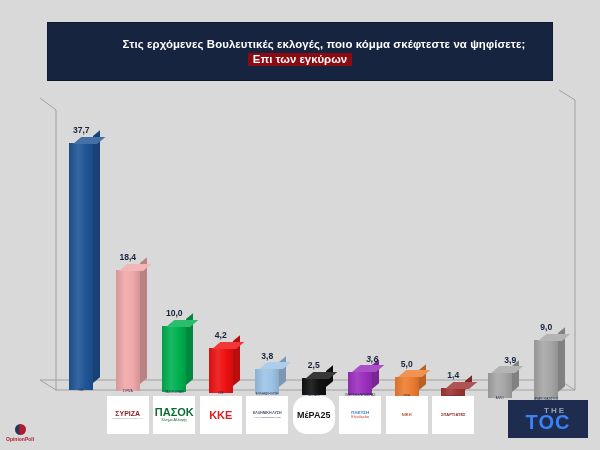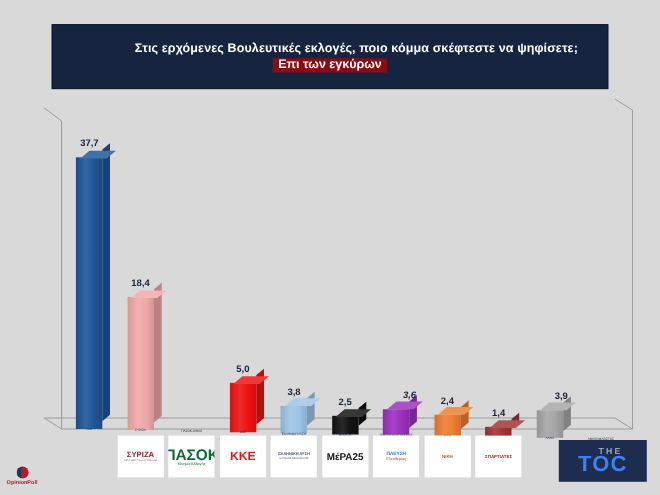--- a/index.html
+++ b/index.html
@@ -228,26 +228,32 @@
         <div class="bar-label" style="bottom: 254.935px;">37,7</div>
       </div>
       <div class="axis-label" style="position: absolute; left: 81.25px; top: 300px;">Ν.Δ.</div>
       <div class="bar-group" style="left: 115.75px; width: 24px; height: 127.52px; bottom: 7.1px;">
         <div class="bar-side" style="width: 7px; height: 120.52px; left: 24px; bottom: 7px; background: rgb(186, 131, 131); transform: skewY(-40deg); transform-origin: left bottom;"></div>
         <div class="bar-front" style="height: 120.52px; width: 24px; bottom: 0px; background: linear-gradient(to right, rgb(215, 151, 151) 0%, rgb(241, 177, 177) 38%, rgb(239, 168, 168) 70%, rgb(210, 148, 148) 100%);"></div>
         <div class="bar-top" style="position: absolute; left: 3.5px; bottom: 120.02px; width: 24px; height: 7px; background: rgb(242, 182, 182); transform: skewX(-50deg); transform-origin: left bottom;"></div>
         <div class="bar-label" style="bottom: 128.52px; text-align: center;">18,4</div>
       </div>
       <div class="axis-label" style="position: absolute; left: 127.75px; top: 300.9px;">ΣΥΡΙΖΑ</div>
+      <div class="bar-group" style="left: 162.25px; width: 24px; height: 72.5px; bottom: 6.2px;">
+        <div class="bar-side" style="width: 7px; height: 65.5px; left: 24px; bottom: 7px; background: rgb(0, 137, 62); transform: skewY(-40deg); transform-origin: left bottom;"></div>
+        <div class="bar-front" style="height: 65.5px; width: 24px; bottom: 0px; background: linear-gradient(to right, rgb(0, 158, 72) 0%, rgb(26, 184, 98) 38%, rgb(0, 176, 80) 70%, rgb(0, 155, 70) 100%);"></div>
+        <div class="bar-top" style="position: absolute; left: 3.5px; bottom: 65px; width: 24px; height: 7px; background: rgb(41, 189, 108); transform: skewX(-50deg); transform-origin: left bottom;"></div>
+        <div class="bar-label" style="bottom: 73.5px;">10,0</div>
+      </div>
       <div class="axis-label" style="position: absolute; left: 174.25px; top: 301.8px;">ΠΑΣΟΚ-ΚΙΝΑΛ</div>
       <div class="bar-group" style="left: 208.75px; width: 24px; height: 51.54px; bottom: 5.3px;">
         <div class="bar-side" style="width: 7px; height: 44.54px; left: 24px; bottom: 7px; background: rgb(186, 13, 13); transform: skewY(-40deg); transform-origin: left bottom;"></div>
         <div class="bar-front" style="height: 44.54px; width: 24px; bottom: 0px; background: linear-gradient(to right, rgb(214, 15, 15) 0%, rgb(240, 41, 41) 38%, rgb(238, 17, 17) 70%, rgb(209, 15, 15) 100%);"></div>
         <div class="bar-top" style="position: absolute; left: 3.5px; bottom: 44.04px; width: 24px; height: 7px; background: rgb(241, 55, 55); transform: skewX(-50deg); transform-origin: left bottom;"></div>
-        <div class="bar-label" style="bottom: 52.54px;">5,0</div>
+        <div class="bar-label" style="bottom: 52.54px;">4,2</div>
       </div>
       <div class="axis-label" style="position: absolute; left: 220.75px; top: 302.7px;">ΚΚΕ</div>
       <div class="bar-group" style="left: 255.25px; width: 24px; height: 31.89px; bottom: 4.4px;">
         <div class="bar-side" style="width: 7px; height: 24.89px; left: 24px; bottom: 7px; background: rgb(122, 152, 179); transform: skewY(-40deg); transform-origin: left bottom;"></div>
         <div class="bar-front" style="height: 24.89px; width: 24px; bottom: 0px; background: linear-gradient(to right, rgb(141, 176, 207) 0%, rgb(167, 201, 233) 38%, rgb(157, 195, 230) 70%, rgb(138, 172, 202) 100%);"></div>
         <div class="bar-top" style="position: absolute; left: 3.5px; bottom: 24.39px; width: 24px; height: 7px; background: rgb(173, 205, 234); transform: skewX(-50deg); transform-origin: left bottom;"></div>
         <div class="bar-label" style="bottom: 32.89px;">3,8</div>
       </div>
       <div class="axis-label" style="position: absolute; left: 267.25px; top: 303.6px;">ΕΛΛΗΝΙΚΗ ΛΥΣΗ</div>
       <div class="bar-group" style="left: 301.75px; width: 24px; height: 23.375px; bottom: 3.5px;">
@@ -261,66 +267,72 @@
         <div class="bar-side" style="width: 7px; height: 23.58px; left: 24px; bottom: 7px; background: rgb(121, 37, 148); transform: skewY(-40deg); transform-origin: left bottom;"></div>
         <div class="bar-front" style="height: 23.58px; width: 24px; bottom: 0px; background: linear-gradient(to right, rgb(140, 43, 171) 0%, rgb(165, 69, 197) 38%, rgb(155, 48, 190) 70%, rgb(136, 42, 167) 100%);"></div>
         <div class="bar-top" style="position: absolute; left: 3.5px; bottom: 23.08px; width: 24px; height: 7px; background: rgb(171, 81, 200); transform: skewX(-50deg); transform-origin: left bottom;"></div>
         <div class="bar-label" style="bottom: 31.58px;">3,6</div>
       </div>
       <div class="axis-label" style="position: absolute; left: 360.25px; top: 305.4px;">ΠΛΕΥΣΗ ΕΛΕΥΘΕΡΙΑΣ</div>
       <div class="bar-group" style="left: 394.75px; width: 24px; height: 26.65px; bottom: 1.7px;">
         <div class="bar-side" style="width: 7px; height: 19.65px; left: 24px; bottom: 7px; background: rgb(185, 98, 38); transform: skewY(-40deg); transform-origin: left bottom;"></div>
         <div class="bar-front" style="height: 19.65px; width: 24px; bottom: 0px; background: linear-gradient(to right, rgb(213, 113, 44) 0%, rgb(239, 138, 70) 38%, rgb(237, 125, 49) 70%, rgb(209, 110, 43) 100%);"></div>
         <div class="bar-top" style="position: absolute; left: 3.5px; bottom: 19.15px; width: 24px; height: 7px; background: rgb(240, 146, 82); transform: skewX(-50deg); transform-origin: left bottom;"></div>
-        <div class="bar-label" style="bottom: 27.65px;">2,4</div>
+        <div class="bar-label" style="bottom: 27.65px;">5,0</div>
       </div>
       <div class="axis-label" style="position: absolute; left: 406.75px; top: 306.3px;">ΝΙΚΗ</div>
       <div class="bar-group" style="left: 441.25px; width: 24px; height: 16.17px; bottom: 0.8px;">
         <div class="bar-side" style="width: 7px; height: 9.17px; left: 24px; bottom: 7px; background: rgb(123, 41, 41); transform: skewY(-40deg); transform-origin: left bottom;"></div>
         <div class="bar-front" style="height: 9.17px; width: 24px; bottom: 0px; background: linear-gradient(to right, rgb(142, 47, 47) 0%, rgb(168, 72, 72) 38%, rgb(158, 52, 52) 70%, rgb(139, 46, 46) 100%);"></div>
         <div class="bar-top" style="position: absolute; left: 3.5px; bottom: 8.67px; width: 24px; height: 7px; background: rgb(174, 84, 84); transform: skewX(-50deg); transform-origin: left bottom;"></div>
         <div class="bar-label" style="bottom: 17.17px;">1,4</div>
       </div>
       <div class="axis-label" style="position: absolute; left: 453.25px; top: 307.2px;">ΣΠΑΡΤΙΑΤΕΣ</div>
       <div class="bar-group" style="left: 487.75px; width: 45px; height: 32.545px; bottom: -0.0999999px;">
         <div class="bar-side" style="width: 7px; height: 25.545px; left: 24px; bottom: 7px; background: rgb(129, 129, 129); transform: skewY(-40deg); transform-origin: left bottom;"></div>
         <div class="bar-front" style="height: 25.545px; width: 24px; bottom: 0px; background: linear-gradient(to right, rgb(149, 149, 149) 0%, rgb(175, 175, 175) 38%, rgb(166, 166, 166) 70%, rgb(146, 146, 146) 100%);"></div>
         <div class="bar-top" style="position: absolute; left: 3.5px; bottom: 25.045px; width: 24px; height: 7px; background: rgb(180, 180, 180); transform: skewX(-50deg); transform-origin: left bottom;"></div>
         <div class="bar-label" style="bottom: 33.545px;">3,9</div>
       </div>
       <div class="axis-label" style="position: absolute; left: 499.75px; top: 308.1px;">ΑΛΛΟ</div>
+      <div class="bar-group" style="left: 534.25px; width: 24px; height: 65.95px; bottom: -1px;">
+        <div class="bar-side" style="width: 7px; height: 58.95px; left: 24px; bottom: 7px; background: rgb(129, 129, 129); transform: skewY(-40deg); transform-origin: left bottom;"></div>
+        <div class="bar-front" style="height: 58.95px; width: 24px; bottom: 0px; background: linear-gradient(to right, rgb(149, 149, 149) 0%, rgb(175, 175, 175) 38%, rgb(166, 166, 166) 70%, rgb(146, 146, 146) 100%);"></div>
+        <div class="bar-top" style="position: absolute; left: 3.5px; bottom: 58.45px; width: 24px; height: 7px; background: rgb(180, 180, 180); transform: skewX(-50deg); transform-origin: left bottom;"></div>
+        <div class="bar-label" style="bottom: 66.95px;">9,0</div>
+      </div>
       <div class="axis-label" style="position: absolute; left: 546.25px; top: 309px;">ΑΝΑΠΟΦΑΣΙΣΤΟΣ</div>
     </div>
 </div>
 
 <div id="logo-strip">
     <div class="logo-cell" style="left: 106.75px; width: 42px;">
       <div class="logo-inner">
         <div class="logo-main" style="color: rgb(143, 31, 46); font-size: 7px;">ΣΥΡΙΖΑ</div>
         <div class="logo-sub" style="color: rgb(119, 119, 119); font-size: 2.4px;">ΠΡΟΟΔΕΥΤΙΚΗ ΣΥΜΜΑΧΙΑ</div>
       </div>
     </div>
     <div class="logo-cell" style="left: 153.25px; width: 42px;">
       <div class="logo-inner">
-        <div class="logo-main" style="color: rgb(12, 107, 53); font-size: 14px;">ΠΑΣΟΚ</div>
+        <div class="logo-main" style="color: rgb(12, 107, 53); font-size: 11px;">ΠΑΣΟΚ</div>
         <div class="logo-sub" style="color: rgb(12, 107, 53); font-size: 3.6px;">Κίνημα Αλλαγής</div>
       </div>
     </div>
     <div class="logo-cell" style="left: 199.75px; width: 42px;">
       <div class="logo-inner">
         <div class="logo-main" style="color: rgb(224, 27, 27); font-size: 11px;">ΚΚΕ</div>
       </div>
     </div>
     <div class="logo-cell" style="left: 246.25px; width: 42px;">
       <div class="logo-inner">
         <div class="logo-main" style="color: rgb(69, 84, 110); font-size: 3.6px;">ΕΛΛΗΝΙΚΗ ΛΥΣΗ</div>
         <div class="logo-sub" style="color: rgb(69, 84, 110); font-size: 2.2px;">ΚΥΡΙΑΚΟΣ ΒΕΛΟΠΟΥΛΟΣ</div>
       </div>
     </div>
-    <div class="logo-cell" style="left: 292.75px; width: 42px;">
+    <div class="logo-cell" style="left: 292.75px; width: 42px; border-radius: 14px;">
       <div class="logo-inner">
         <div class="logo-main" style="color: rgb(21, 21, 21); font-size: 9px;">ΜέΡΑ25</div>
       </div>
     </div>
     <div class="logo-cell" style="left: 339.25px; width: 42px;">
       <div class="logo-inner">
         <div class="logo-main" style="color: rgb(47, 126, 196); font-size: 4.4px;">ΠΛΕΥΣΗ</div>
         <div class="logo-sub" style="color: rgb(192, 57, 43); font-size: 3.6px;">Ελευθερίας</div>
       </div>
     </div>

